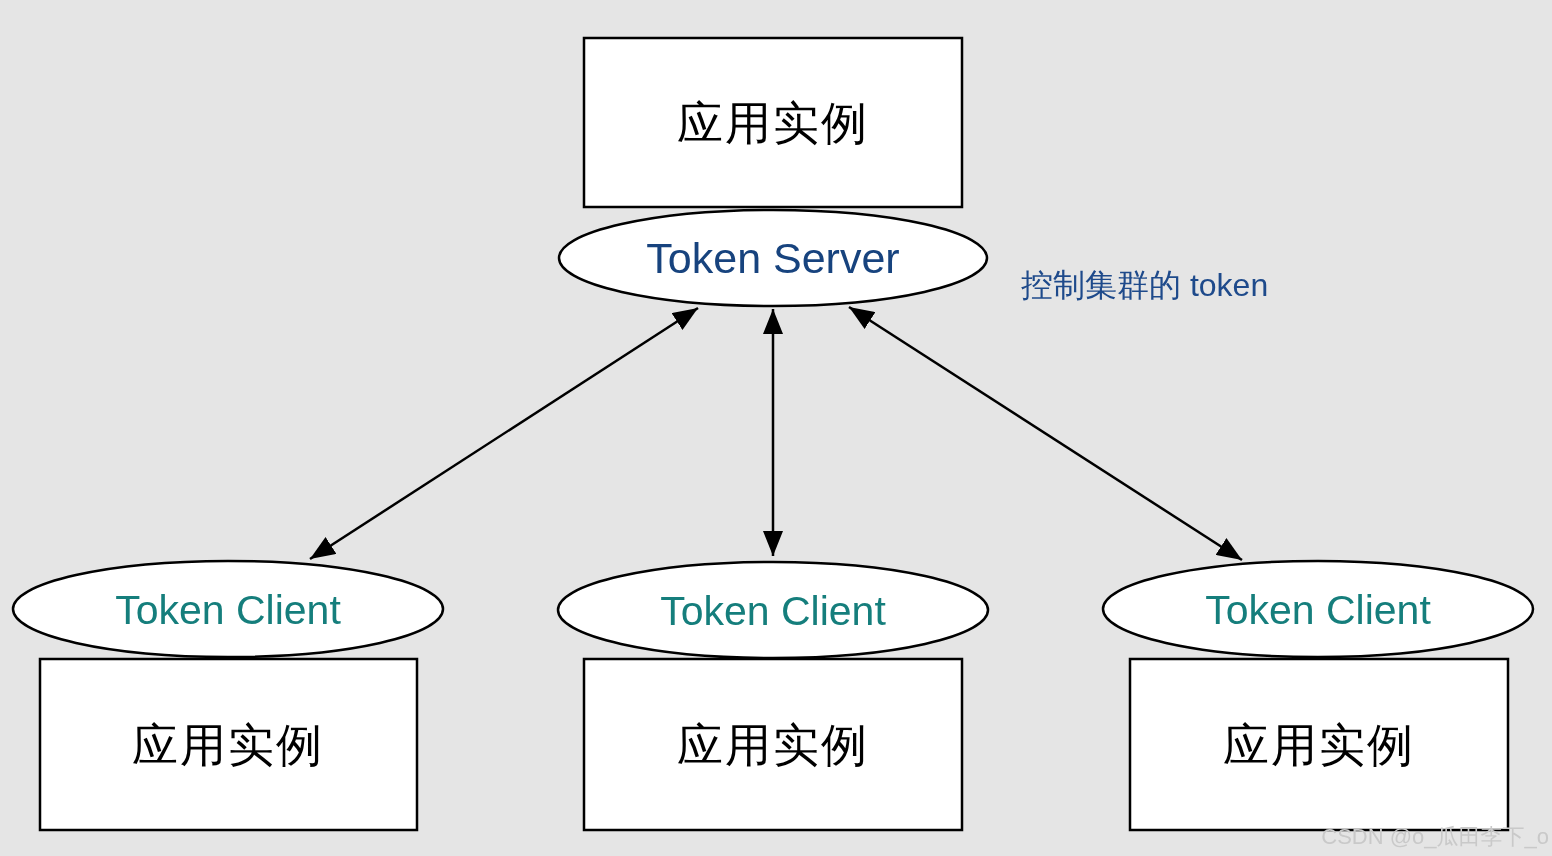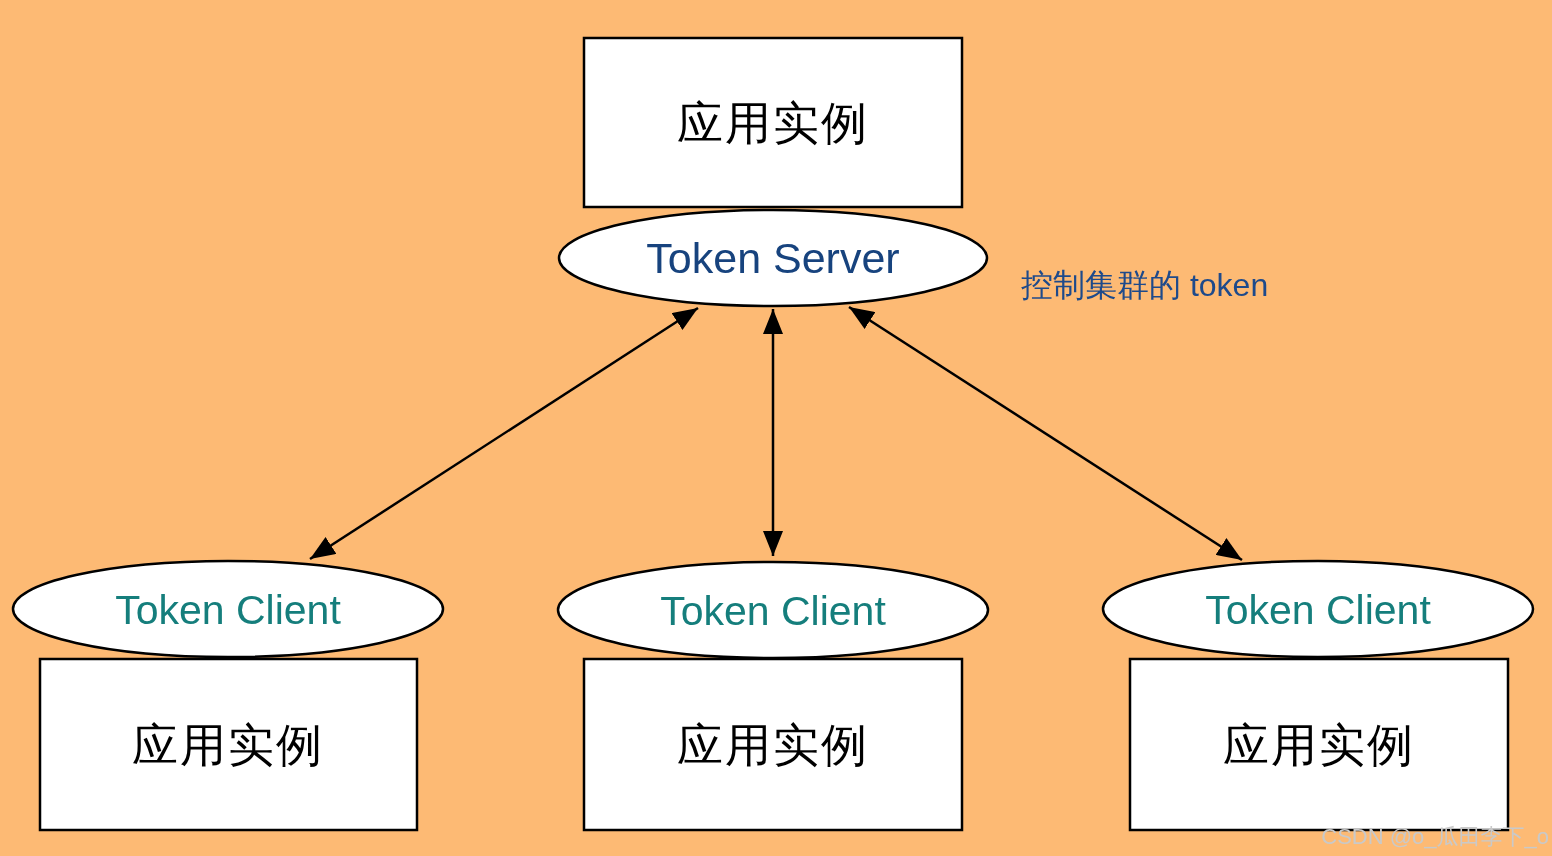--- a/index.html
+++ b/index.html
@@ -5,21 +5,21 @@
   html, body {
     margin: 0;
     padding: 0;
     background: #ffffff;
     font-family: "Liberation Sans", sans-serif;
   }
   .stage {
     position: relative;
     width: 1552px;
     height: 856px;
-    background: #fdba74;
+    background: #e5e5e5;
     overflow: hidden;
   }
   svg { display: block; }
   .node-box {
     fill: #ffffff;
     stroke: #000000;
     stroke-width: 2.5;
   }
   .node-ellipse {
     fill: #ffffff;

